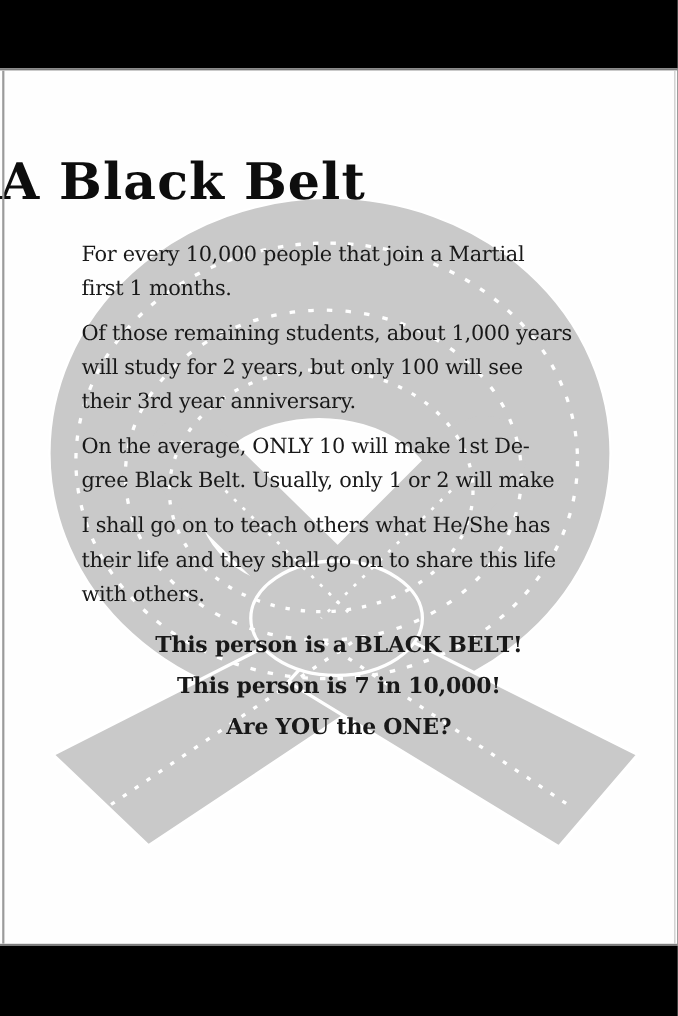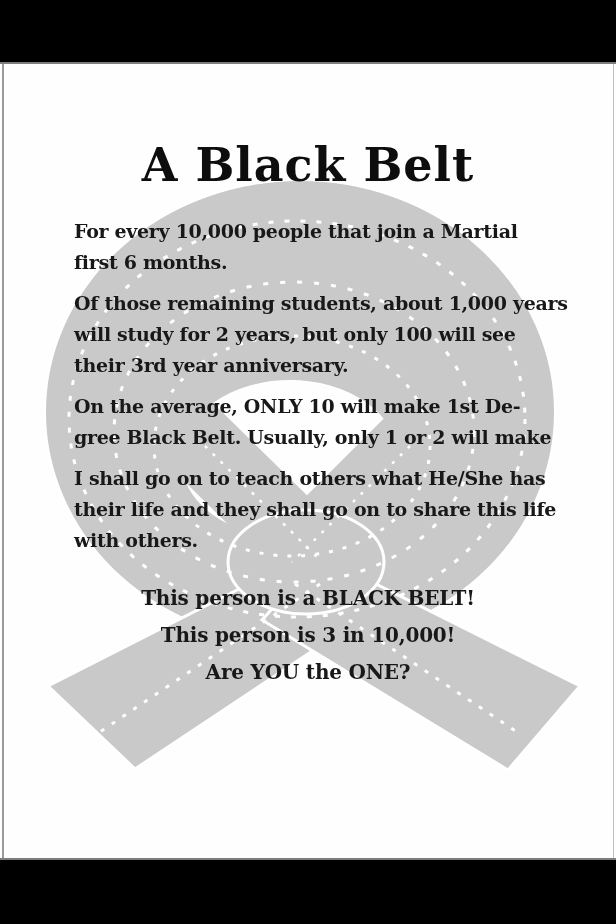--- a/index.html
+++ b/index.html
@@ -50,45 +50,44 @@
     top: 0; left: 0;
     z-index: 1;
   }
   .content {
     position: relative;
     z-index: 2;
     width: 616px;
   }
   .poster-title {
     margin: 74px 0 0 0;
-    text-align: center;
     font-size: 46px;
     line-height: 54px;
     font-weight: bold;
     letter-spacing: 1px;
     color: #0d0d0d;
   }
   .para {
     margin: 10px 0 0 74px;
     font-size: 19px;
-    font-weight: bold;
+    font-weight: normal;
     line-height: 31px;
     letter-spacing: -0.3px;
     color: #181818;
     white-space: nowrap;
   }
   .para.first { margin-top: 24px; }
   .t-line { display: block; }
   .u {
     text-decoration: underline;
     text-decoration-thickness: 2.5px;
     text-underline-offset: 4px;
   }
   .closing {
-    margin-top: 24px;
+    margin-top: 12px;
     text-align: center;
     font-size: 20px;
     font-weight: bold;
     line-height: 37px;
     letter-spacing: -0.2px;
     color: #181818;
   }
 </style>
 </head>
 <body>
@@ -123,21 +122,21 @@
       <line x1="205" y1="382" x2="322" y2="498" stroke="#ffffff" stroke-width="2.5" stroke-dasharray="3 8"></line>
       <line x1="410" y1="382" x2="292" y2="498" stroke="#ffffff" stroke-width="2.5" stroke-dasharray="3 8"></line>
     </svg>
 
     <div class="content">
 
       <h1 class="poster-title">A Black Belt</h1>
 
       <div class="para first">
         <span class="t-line">For every 10,000 people that join a Martial</span>
-        <span class="t-line">first 6 months.</span>
+        <span class="t-line">first 1 months.</span>
       </div>
 
       <div class="para">
         <span class="t-line">Of those remaining students, about 1,000 years</span>
         <span class="t-line">will study for 2 years, but only 100 will see</span>
         <span class="t-line">their 3rd year anniversary.</span>
       </div>
 
       <div class="para">
         <span class="t-line">On the average, ONLY 10 will make 1st De-</span>
@@ -145,21 +144,21 @@
       </div>
 
       <div class="para">
         <span class="t-line">I shall go on to teach others what He/She has</span>
         <span class="t-line">their life and they shall go on to share this life</span>
         <span class="t-line">with others.</span>
       </div>
 
       <div class="closing">
         <span class="t-line">This person is a BLACK BELT!</span>
-        <span class="t-line">This person is 3 in 10,000!</span>
+        <span class="t-line">This person is 7 in 10,000!</span>
         <span class="t-line">Are YOU the ONE?</span>
       </div>
 
     </div>
   </div>
 
   <div class="letterbox bottom"></div>
 
 </div>
 

